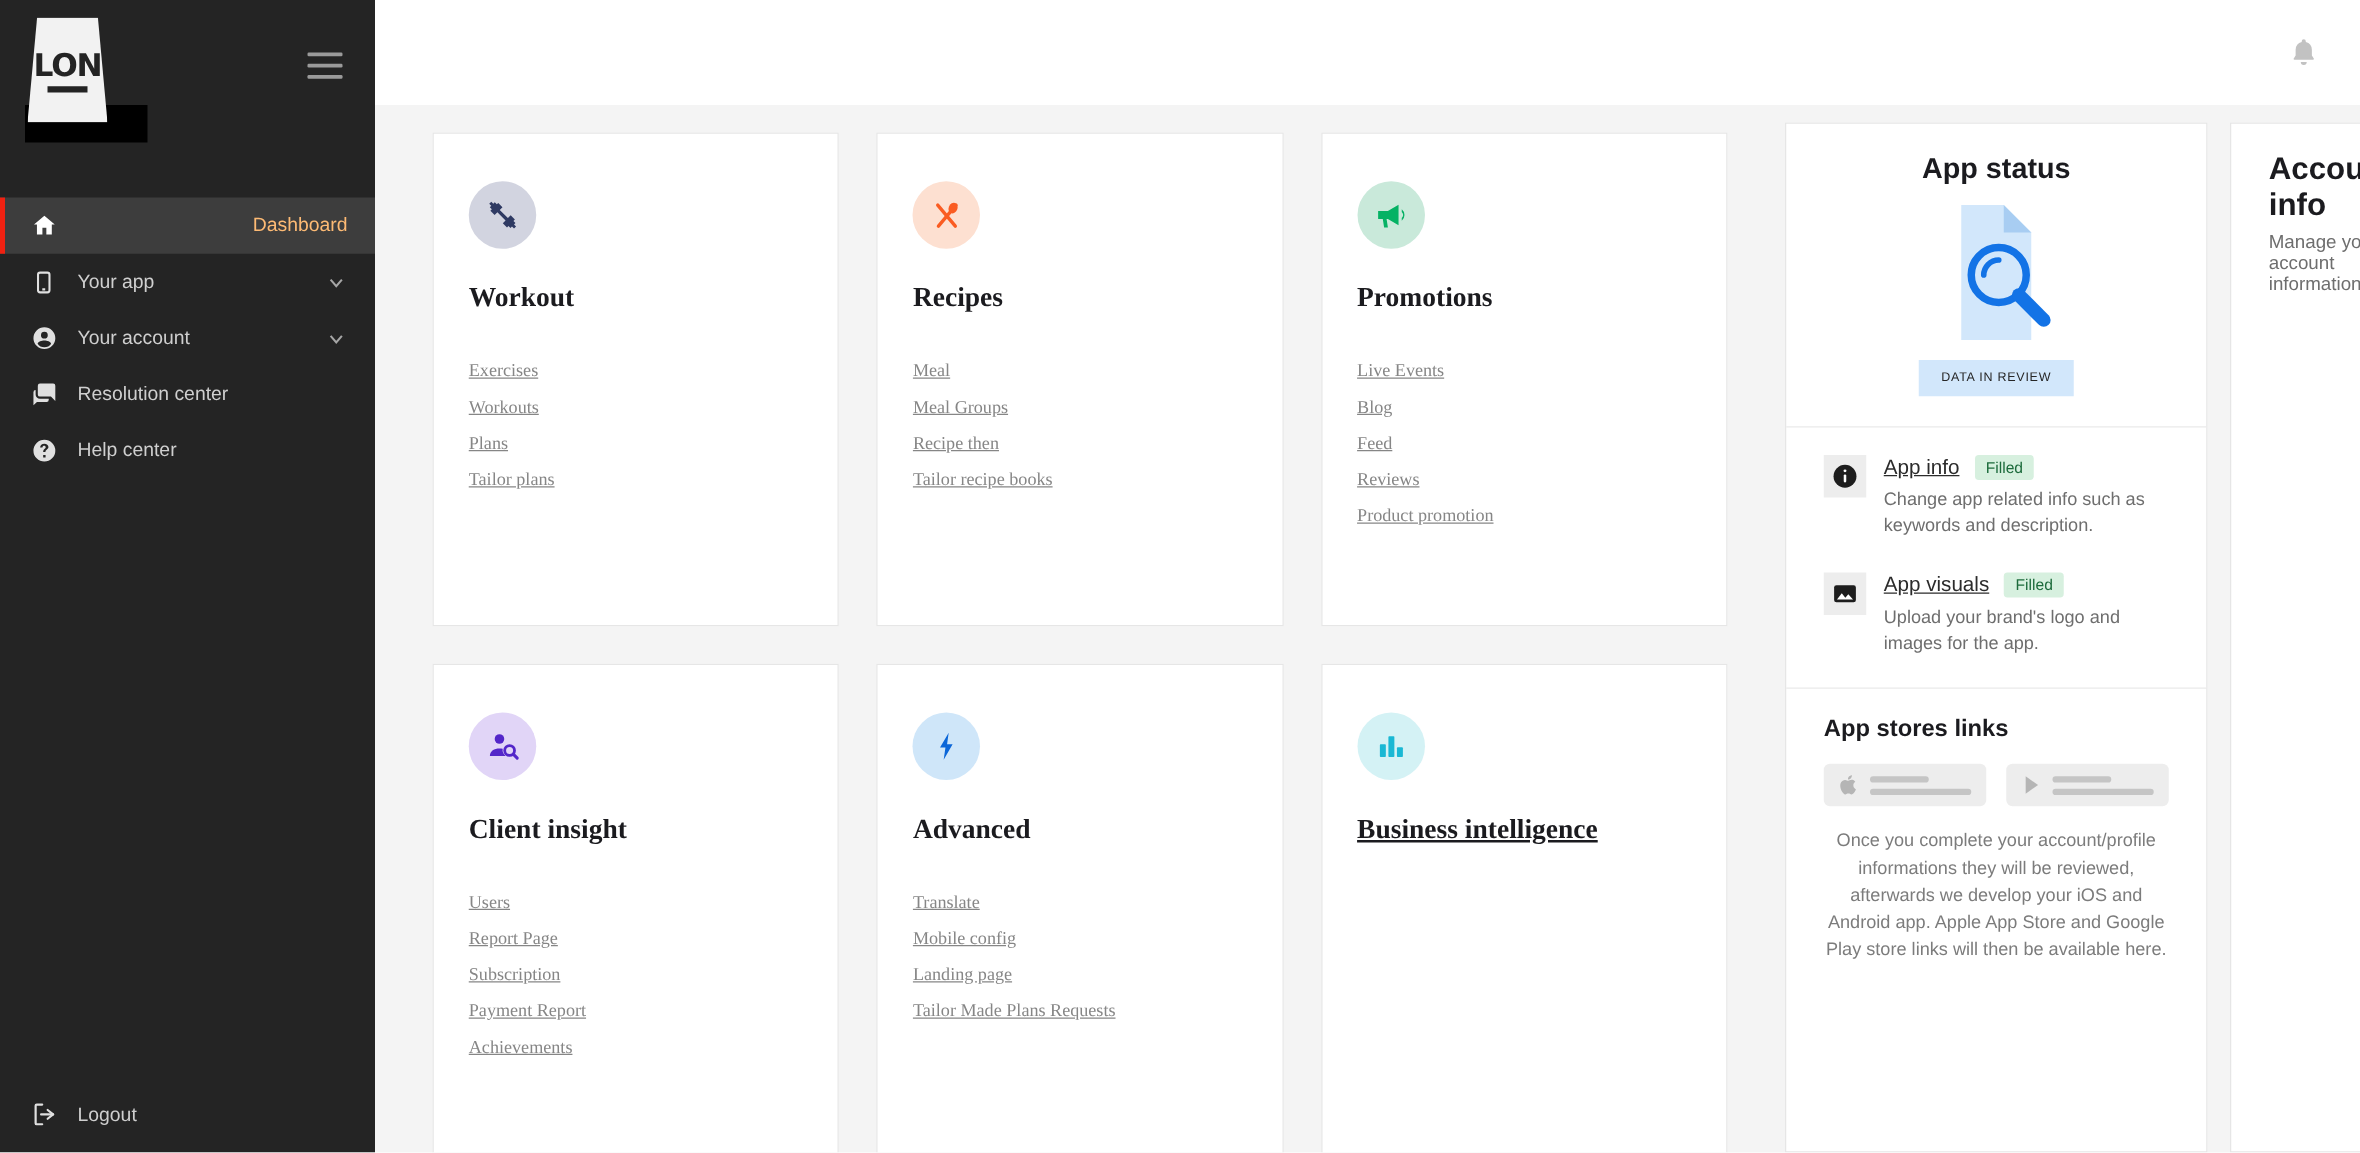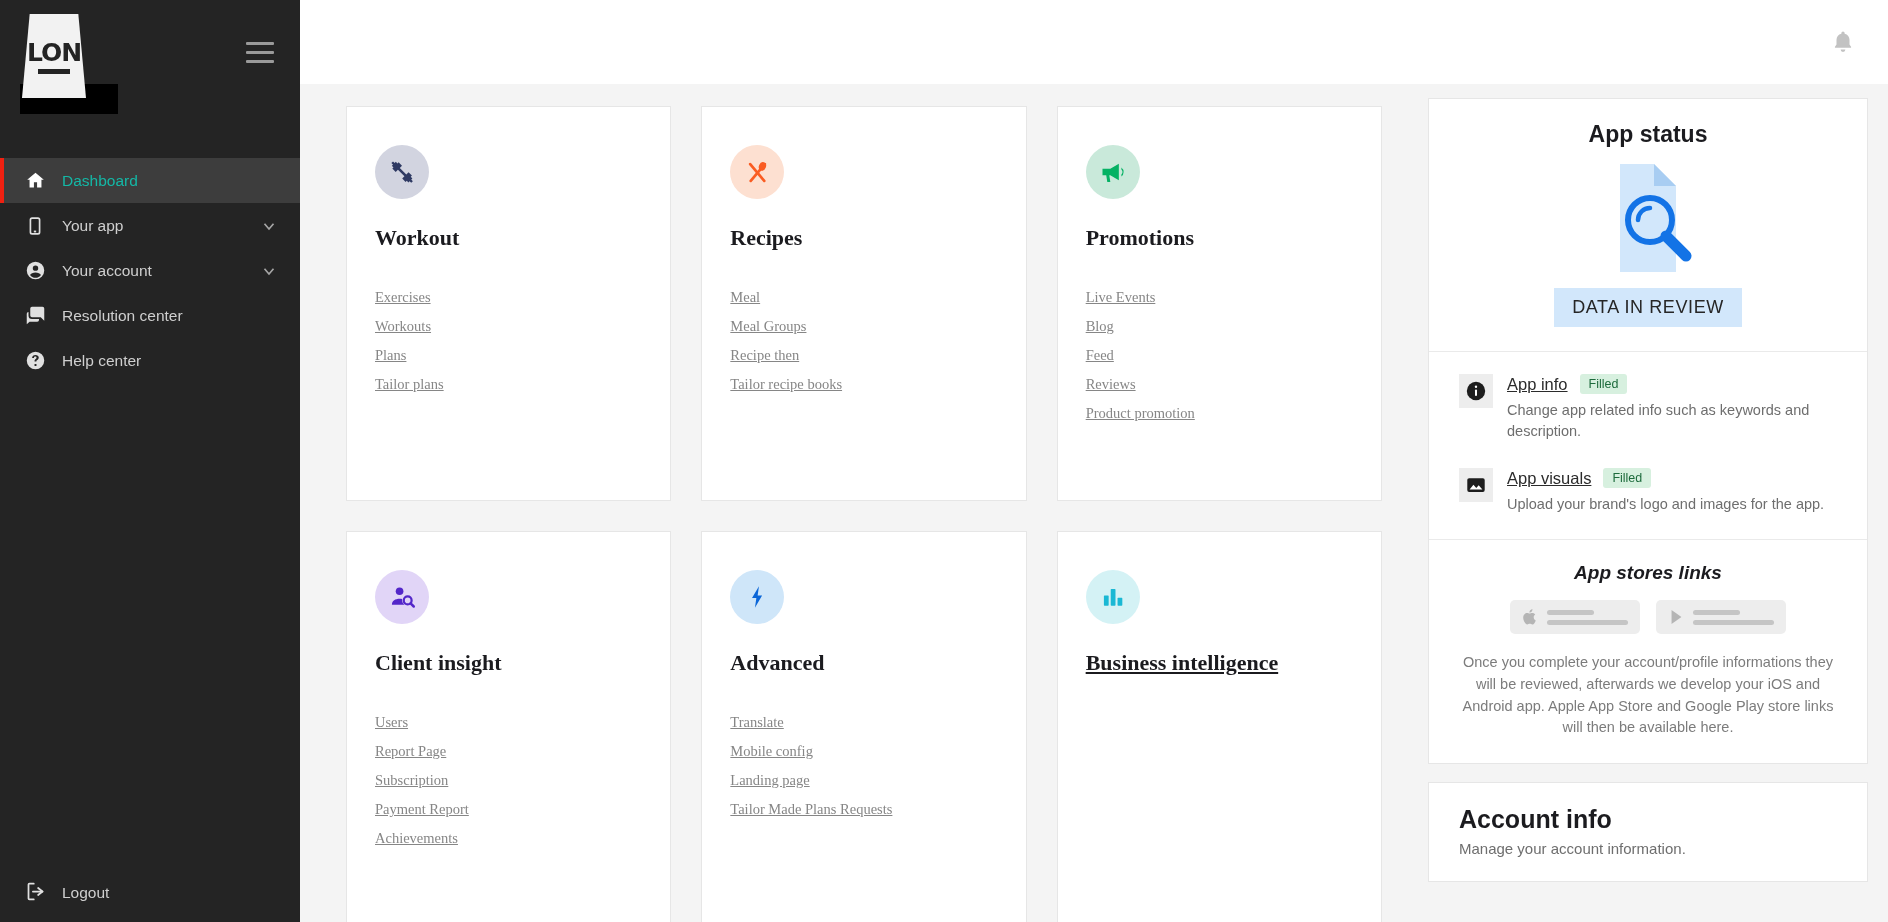--- a/index.html
+++ b/index.html
@@ -70,21 +70,22 @@
     font-size: 15.5px;
     cursor: pointer;
     position: relative;
     border-left: 4px solid transparent;
   }
   .nav-item .ico { width: 26px; display: flex; align-items: center; justify-content: center; margin-right: 14px; }
   .nav-item .lbl { flex: 1; white-space: nowrap; }
   .nav-item.active {
     background: #3d3d3d;
     border-left: 4px solid #f02111;
-    color: #14b8a6;
+    color: #fdba74;
+    text-align: right;
   }
   .nav-item svg { display: block; }
   .chev { width: 18px; height: 18px; opacity: .85; }
 
   .nav-spacer { flex: 1; }
   .logout {
     display: flex; align-items: flex-end;
     height: 45px; padding: 0 22px 0 22px;
     margin-bottom: 20px;
     color: #cfcfcf; font-size: 15.5px; cursor: pointer;
@@ -139,37 +140,37 @@
   .card-links { display: flex; flex-direction: column; gap: 12px; }
   .card-links a {
     font-size: 14.5px; color: #868686; text-decoration: underline;
     cursor: pointer; width: fit-content;
   }
 
   
   .right-col {
     flex: 0 0 474px; width: 474px;
     padding: 14px 20px 0 14px;
-    display: flex; flex-direction: column; gap: 18px;
+    display: flex; gap: 18px;
     overflow: hidden;
   }
   .panel {
     background: #ffffff; border: 1px solid #e6e6e6;
   }
   .panel-sec { padding: 22px 30px 24px 30px; }
   .panel-sec + .panel-sec { border-top: 1px solid #eaeaea; }
   .panel-h {
     font-size: 23px; font-weight: bold; color: #1b1b1f;
     text-align: center; margin-bottom: 14px;
   }
   .status-art { display: flex; justify-content: center; margin: 4px 0 14px 0; }
   .status-badge-wrap { display: flex; justify-content: center; }
   .status-badge {
     background: #d2e7fb; color: #262626;
-    font-size: 18px; letter-spacing: .6px;
+    font-size: 10px; letter-spacing: .6px;
     padding: 9px 18px; cursor: pointer;
   }
 
   .task-row { display: flex; gap: 14px; }
   .task-row + .task-row { margin-top: 26px; }
   .task-ico {
     width: 34px; height: 34px; background: #ededed;
     display: flex; align-items: center; justify-content: center;
     flex: 0 0 34px;
   }
@@ -177,21 +178,21 @@
   .task-head { display: flex; align-items: center; gap: 12px; margin-bottom: 6px; }
   .task-link {
     font-size: 16.5px; color: #2b2b2b; text-decoration: underline; cursor: pointer;
   }
   .pill {
     background: #d7f0df; color: #1d6b3c;
     font-size: 12.5px; padding: 3px 9px; border-radius: 3px;
   }
   .task-desc { font-size: 14.5px; color: #6e6e6e; line-height: 1.45; }
 
-  .stores-h { font-size: 19px; font-weight: bold; color: #1b1b1f; text-align:center; margin-bottom: 16px; font-style: italic; }
+  .stores-h { font-size: 19px; font-weight: bold; color: #1b1b1f; margin-bottom: 16px; }
   .store-btns { display: flex; justify-content: center; gap: 16px; margin-bottom: 18px; }
   .store-btn {
     width: 130px; height: 34px; background: #ededed; border-radius: 5px;
     display: flex; align-items: center; gap: 8px; padding: 0 12px; cursor: pointer;
   }
   .store-lines { display: flex; flex-direction: column; gap: 5px; flex: 1; }
   .store-lines i { display: block; height: 5px; background: #c5c5c5; border-radius: 3px; }
   .store-lines i.s { width: 58%; }
   .store-lines i.l { width: 100%; }
   .stores-note { font-size: 14.5px; color: #7c7c7c; text-align: center; line-height: 1.5; }

